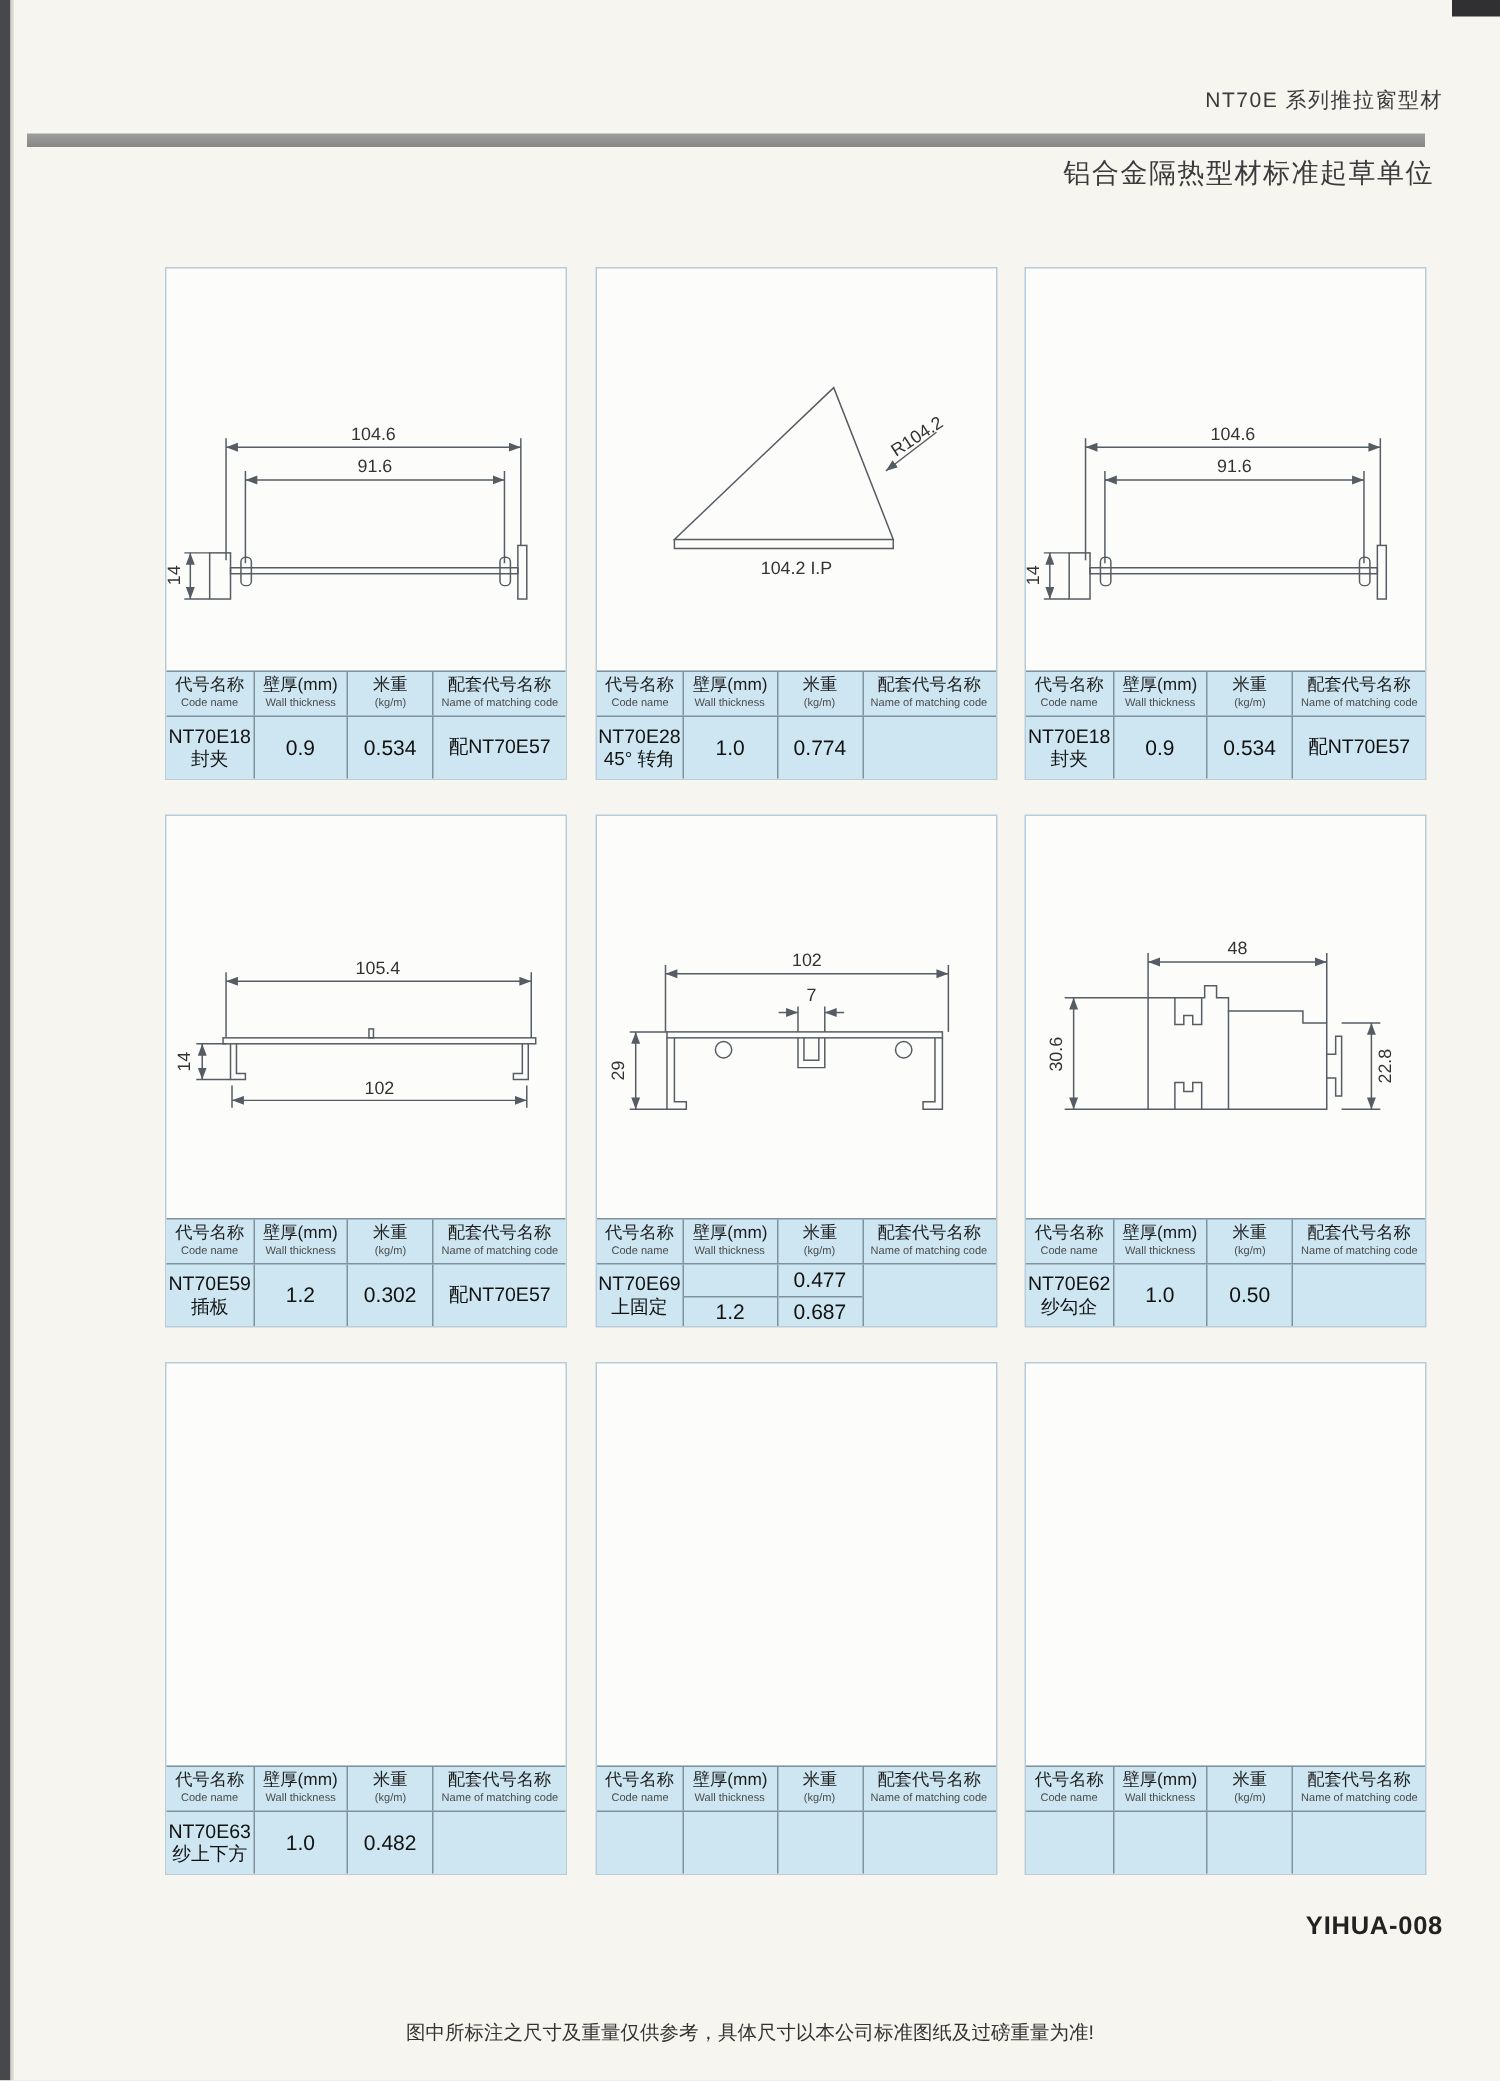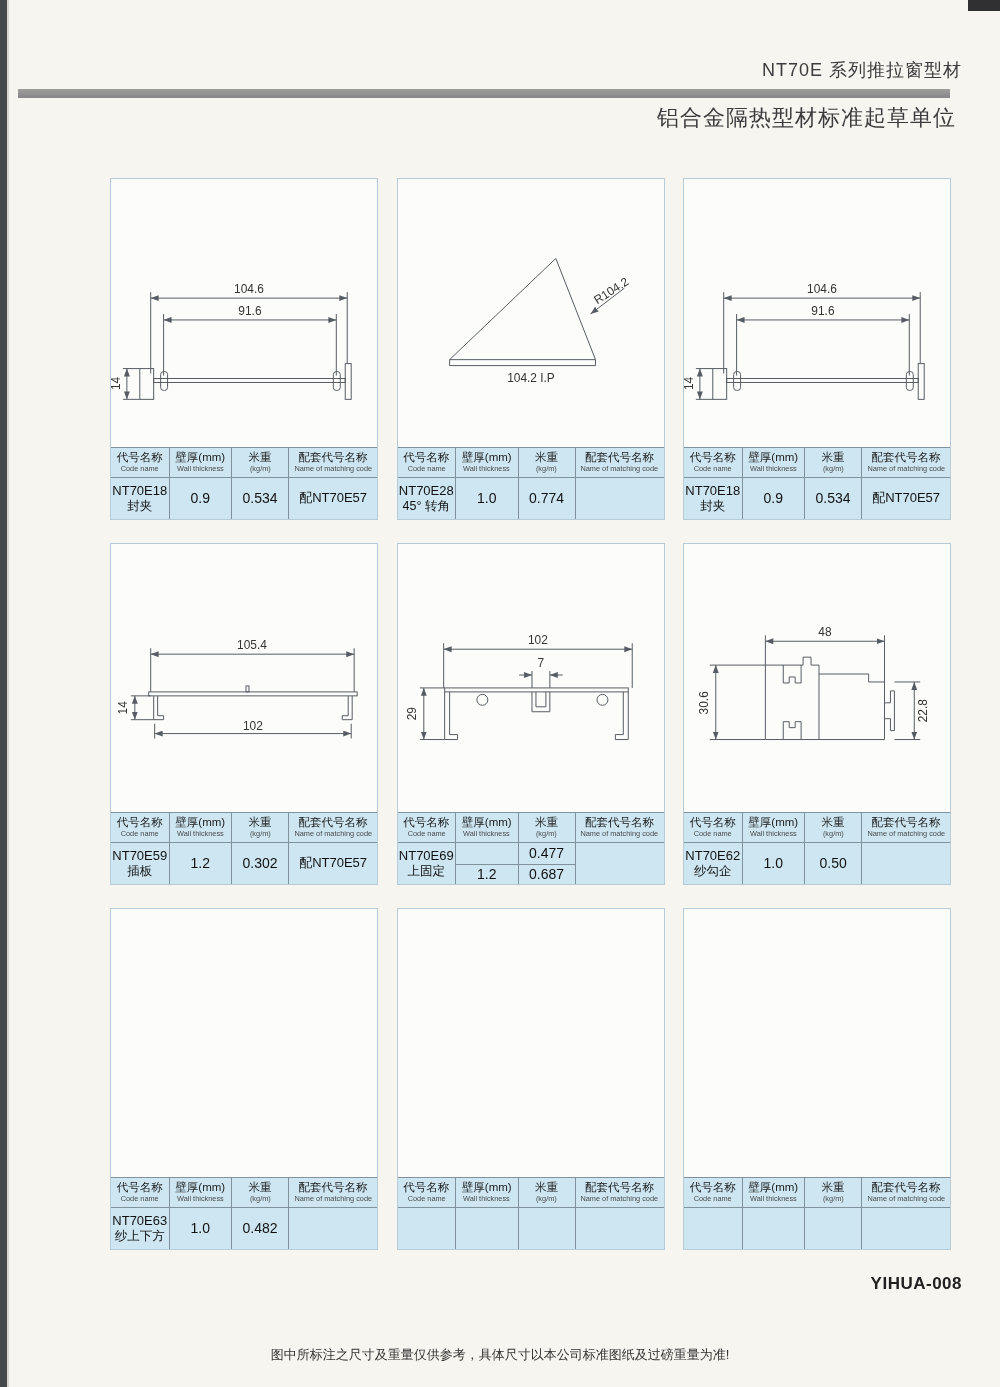--- a/index.html
+++ b/index.html
@@ -3,24 +3,24 @@
 <meta charset="utf-8">
 <style>
   html,body{margin:0;padding:0;background:#e8e6e2;}
   .page{position:relative;width:1000px;height:1387px;margin:0 auto;background:#f7f5f0;
         font-family:"Liberation Sans","DejaVu Sans",sans-serif;overflow:hidden;}
   
   .edge-stripe{position:absolute;left:0;top:0;width:7px;height:100%;background:#46484c;}
   .edge-stripe-light{position:absolute;left:7px;top:0;width:2px;height:100%;background:#d8d5d0;}
   .corner-patch{position:absolute;left:968px;top:0;width:32px;height:11px;background:#303032;}
   
-  .hdr-title{position:absolute;right:38px;top:58px;font-size:18px;color:#3b3b3d;letter-spacing:1px;}
+  .hdr-title{position:absolute;right:38px;top:58px;font-size:14px;color:#3b3b3d;letter-spacing:1px;}
   .hdr-bar{position:absolute;left:18px;right:50px;top:89px;height:9px;
            background:linear-gradient(#9d9d9d,#878787);}
-  .hdr-sub{position:absolute;right:44px;top:103px;font-size:22px;color:#3b3b3d;letter-spacing:1px;}
+  .hdr-sub{position:absolute;right:44px;top:103px;font-size:18px;color:#3b3b3d;letter-spacing:1px;}
   
   .grid{position:absolute;left:110px;top:178px;display:grid;
         grid-template-columns:repeat(3,268px);grid-template-rows:repeat(3,342px);
         column-gap:18.5px;row-gap:23px;}
   .panel{position:relative;background:#fcfcfa;border:1px solid #b7ccd8;box-sizing:border-box;}
   .draw{position:absolute;left:0;right:0;top:0;bottom:72px;}
   .draw svg{width:100%;height:100%;display:block;}
   .draw line,.draw path,.draw rect,.draw circle,.draw polyline{
         stroke:#565c63;stroke-width:1;fill:none;}
   .draw text{fill:#333;font-size:12px;stroke:none;font-family:"Liberation Sans","DejaVu Sans",sans-serif;}

